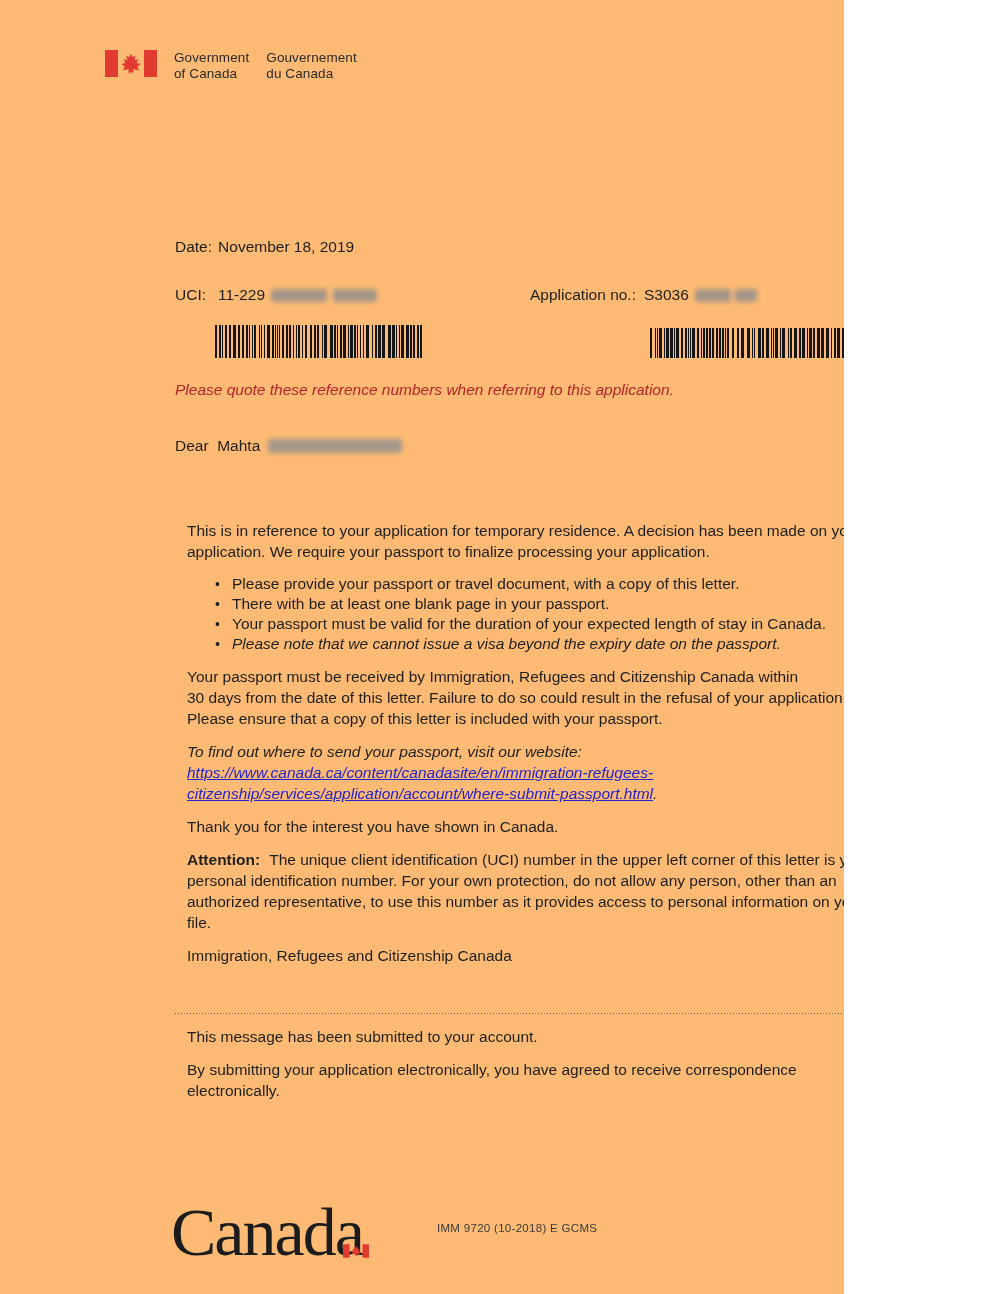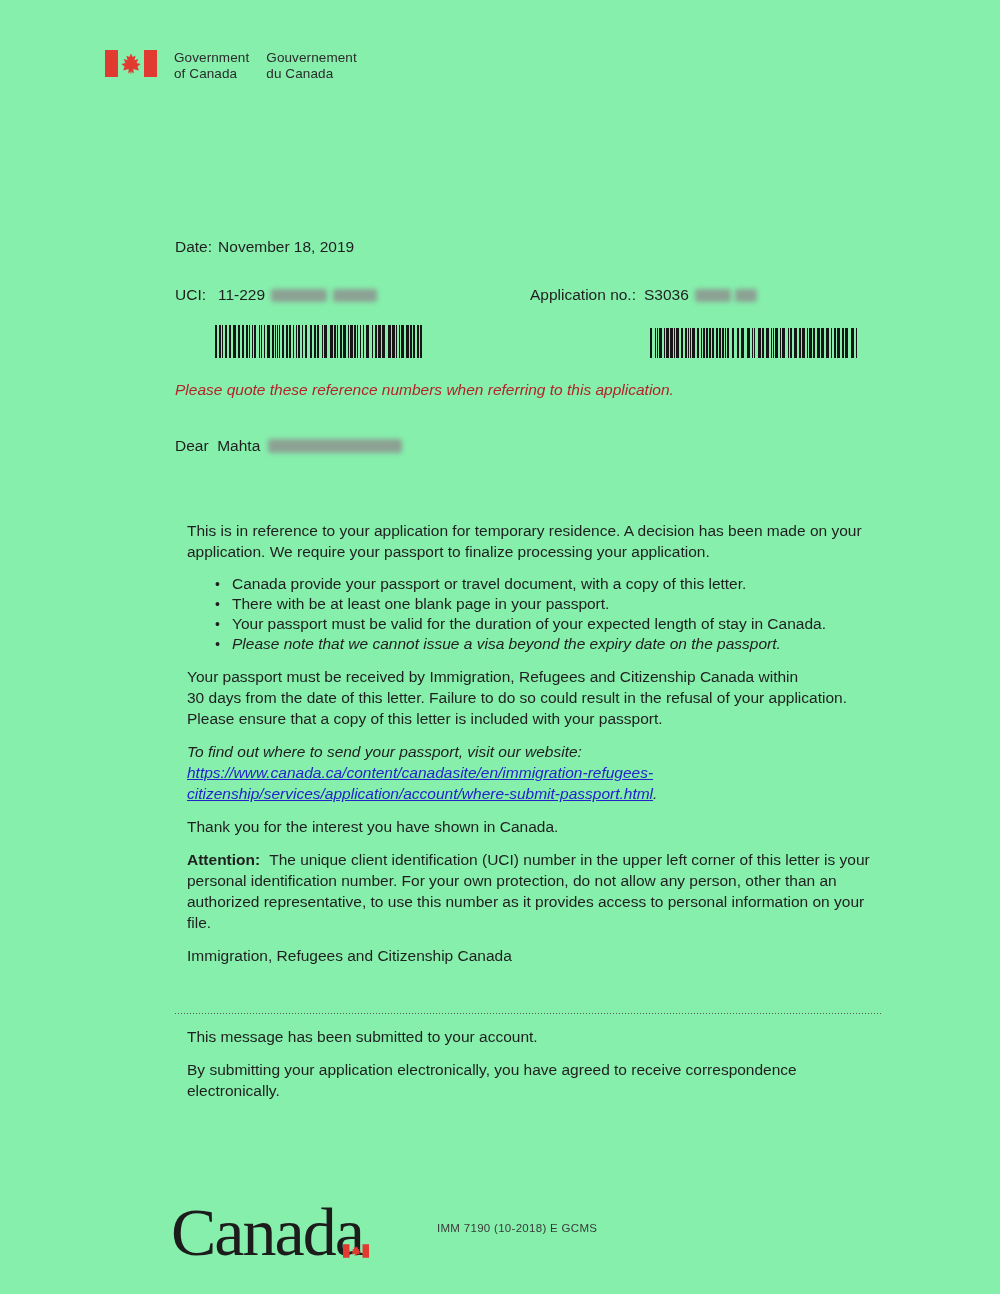--- a/index.html
+++ b/index.html
@@ -1,19 +1,19 @@
 <!DOCTYPE html>
 <html><head>
 <meta charset="utf-8">
 <style>
   * { margin:0; padding:0; box-sizing:border-box; }
   html,body { background:#ffffff; }
   body { font-family:"Liberation Sans", sans-serif; color:#1f1f1f; }
   .page {
-    position:relative; width:1000px; height:1294px; background:#86efac;
+    position:relative; width:844px; height:1294px; background:#fdba74;
     overflow:hidden;
   }
 
   
   .gov-logo { position:absolute; left:105px; top:50px; display:flex; align-items:flex-start; }
   .gov-logo svg { display:block; }
   .logo-text { font-size:13.5px; line-height:16px; color:#2b2b2b; margin-left:17px; letter-spacing:.1px; }
 
   
   .date-line { position:absolute; left:175px; top:238px; font-size:15.5px; }
@@ -113,21 +113,21 @@
   <div class="barcode barcode-right"><i style="width:2px;margin-right:3px"></i><i style="width:1px;margin-right:1px"></i><i style="width:1px;margin-right:1px"></i><i style="width:3px;margin-right:2px"></i><i style="width:1px;margin-right:1px"></i><i style="width:3px;margin-right:1px"></i><i style="width:3px;margin-right:1px"></i><i style="width:1px;margin-right:1px"></i><i style="width:3px;margin-right:2px"></i><i style="width:2px;margin-right:2px"></i><i style="width:2px;margin-right:1px"></i><i style="width:1px;margin-right:1px"></i><i style="width:1px;margin-right:1px"></i><i style="width:3px;margin-right:2px"></i><i style="width:2px;margin-right:2px"></i><i style="width:1px;margin-right:1px"></i><i style="width:2px;margin-right:1px"></i><i style="width:2px;margin-right:1px"></i><i style="width:2px;margin-right:1px"></i><i style="width:2px;margin-right:2px"></i><i style="width:2px;margin-right:1px"></i><i style="width:2px;margin-right:1px"></i><i style="width:2px;margin-right:1px"></i><i style="width:1px;margin-right:1px"></i><i style="width:2px;margin-right:3px"></i><i style="width:2px;margin-right:3px"></i><i style="width:2px;margin-right:2px"></i><i style="width:3px;margin-right:3px"></i><i style="width:3px;margin-right:2px"></i><i style="width:1px;margin-right:1px"></i><i style="width:1px;margin-right:3px"></i><i style="width:3px;margin-right:1px"></i><i style="width:2px;margin-right:2px"></i><i style="width:3px;margin-right:2px"></i><i style="width:1px;margin-right:1px"></i><i style="width:1px;margin-right:1px"></i><i style="width:3px;margin-right:2px"></i><i style="width:1px;margin-right:1px"></i><i style="width:3px;margin-right:3px"></i><i style="width:1px;margin-right:1px"></i><i style="width:2px;margin-right:2px"></i><i style="width:3px;margin-right:2px"></i><i style="width:2px;margin-right:1px"></i><i style="width:3px;margin-right:2px"></i><i style="width:1px;margin-right:1px"></i><i style="width:3px;margin-right:1px"></i><i style="width:2px;margin-right:2px"></i><i style="width:3px;margin-right:1px"></i><i style="width:3px;margin-right:2px"></i><i style="width:3px;margin-right:2px"></i><i style="width:1px;margin-right:2px"></i><i style="width:2px;margin-right:1px"></i><i style="width:3px;margin-right:2px"></i><i style="width:2px;margin-right:1px"></i><i style="width:3px;margin-right:3px"></i><i style="width:3px;margin-right:2px"></i><i style="width:1px;margin-right:3px"></i></div>
 
   <div class="red-note">Please quote these reference numbers when referring to this application.</div>
 
   <div class="salutation"><span>Dear  Mahta</span><i class="redact r-name"></i></div>
 
   <div class="letter-body">
     <p class="p-intro">This is in reference to your application for temporary residence. A decision has been made on your application. We require your passport to finalize processing your application.</p>
 
     <ul class="reqs">
-      <li>Canada provide your passport or travel document, with a copy of this letter.</li>
+      <li>Please provide your passport or travel document, with a copy of this letter.</li>
       <li>There with be at least one blank page in your passport.</li>
       <li>Your passport must be valid for the duration of your expected length of stay in Canada.</li>
       <li class="em">Please note that we cannot issue a visa beyond the expiry date on the passport.</li>
     </ul>
 
     <p class="p-deadline"><span>Your passport must be received by Immigration, Refugees and Citizenship Canada within</span><br><span>30 days from the date of this letter. Failure to do so could result in the refusal of your application. Please ensure that a copy of this letter is included with your passport.</span></p>
 
     <p class="p-website"><span>To find out where to send your passport, visit our website: </span><a class="site-link">https://www.canada.ca/content/canadasite/en/immigration-refugees-citizenship/services/application/account/where-submit-passport.html</a><span>.</span></p>
 
     <p class="p-thanks">Thank you for the interest you have shown in Canada.</p>
@@ -145,15 +145,15 @@
   <div class="wordmark"><span>Canada</span><span class="flag-over">
       <svg width="26" height="14" viewBox="0 0 104 54">
         <rect x="0" y="0" width="26" height="54" fill="#e03a31"></rect>
         <rect x="78" y="0" width="26" height="54" fill="#e03a31"></rect>
         <g fill="#e03a31" transform="translate(52,27) scale(0.46)">
           <path d="M0 -44 L7 -28 L20 -34 L15 -14 L32 -20 L24 -2 L42 2 L28 13 L34 30 L10 24 L12 44 L0 34 L-12 44 L-10 24 L-34 30 L-28 13 L-42 2 L-24 -2 L-32 -20 L-15 -14 L-20 -34 L-7 -28 Z"></path>
           <rect x="-2" y="28" width="4" height="16"></rect>
         </g>
       </svg>
     </span></div>
-  <div class="form-code">IMM 7190 (10-2018) E GCMS</div>
+  <div class="form-code">IMM 9720 (10-2018) E GCMS</div>
 
 </div>
 
 </body></html>

